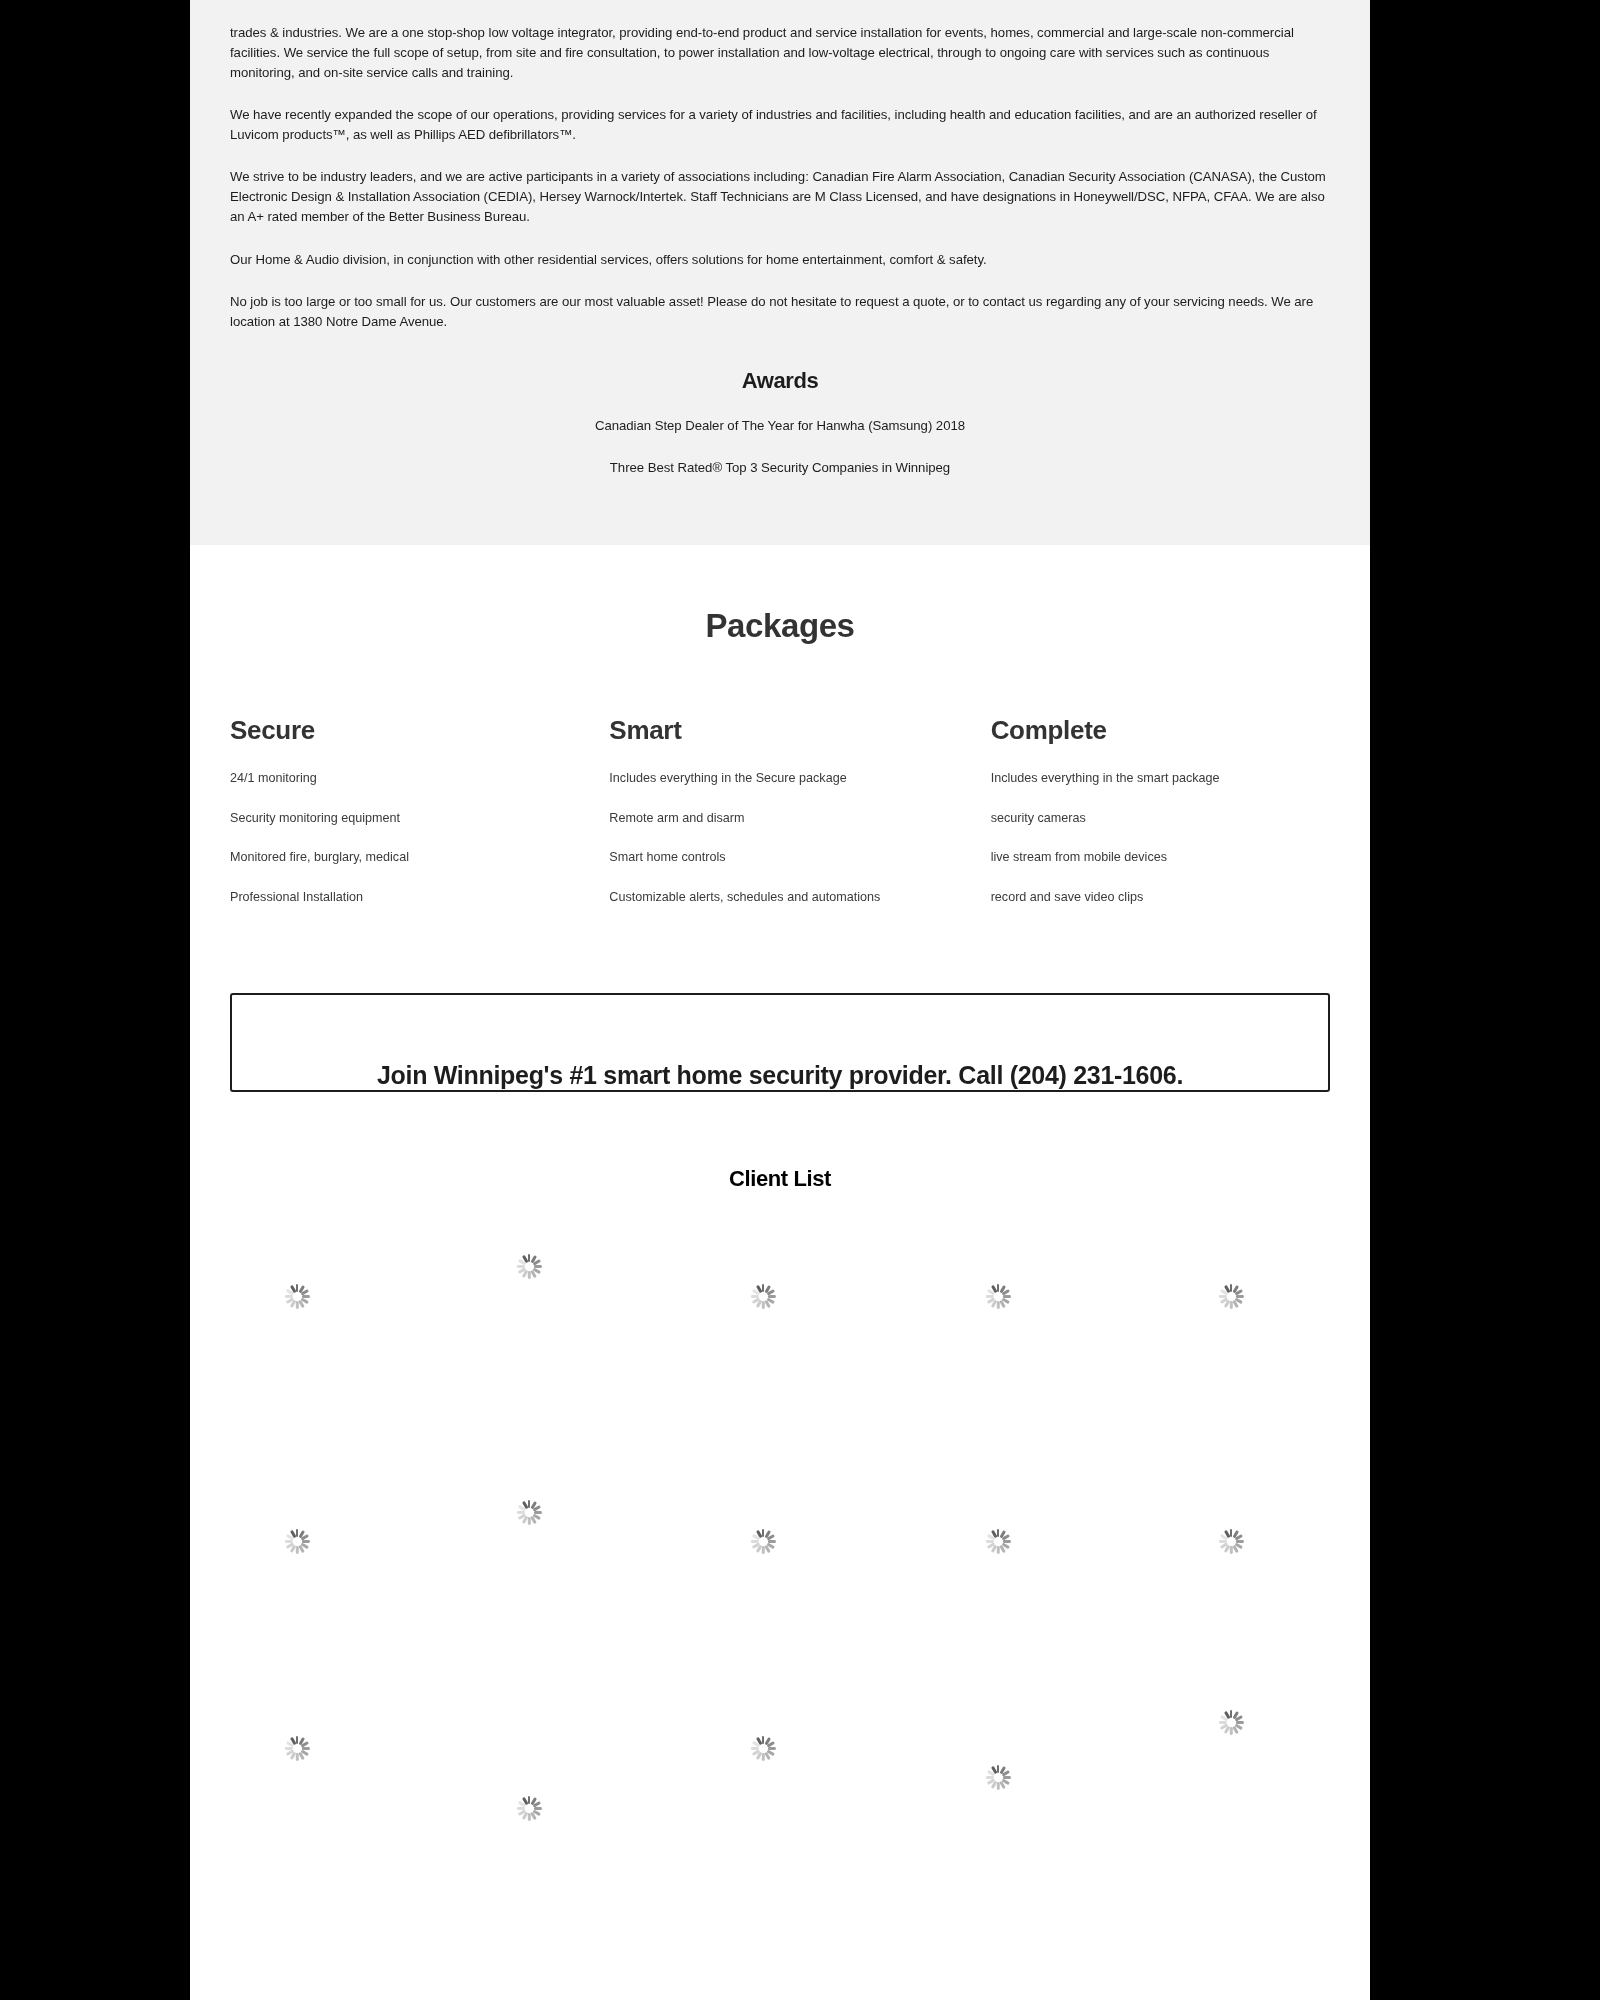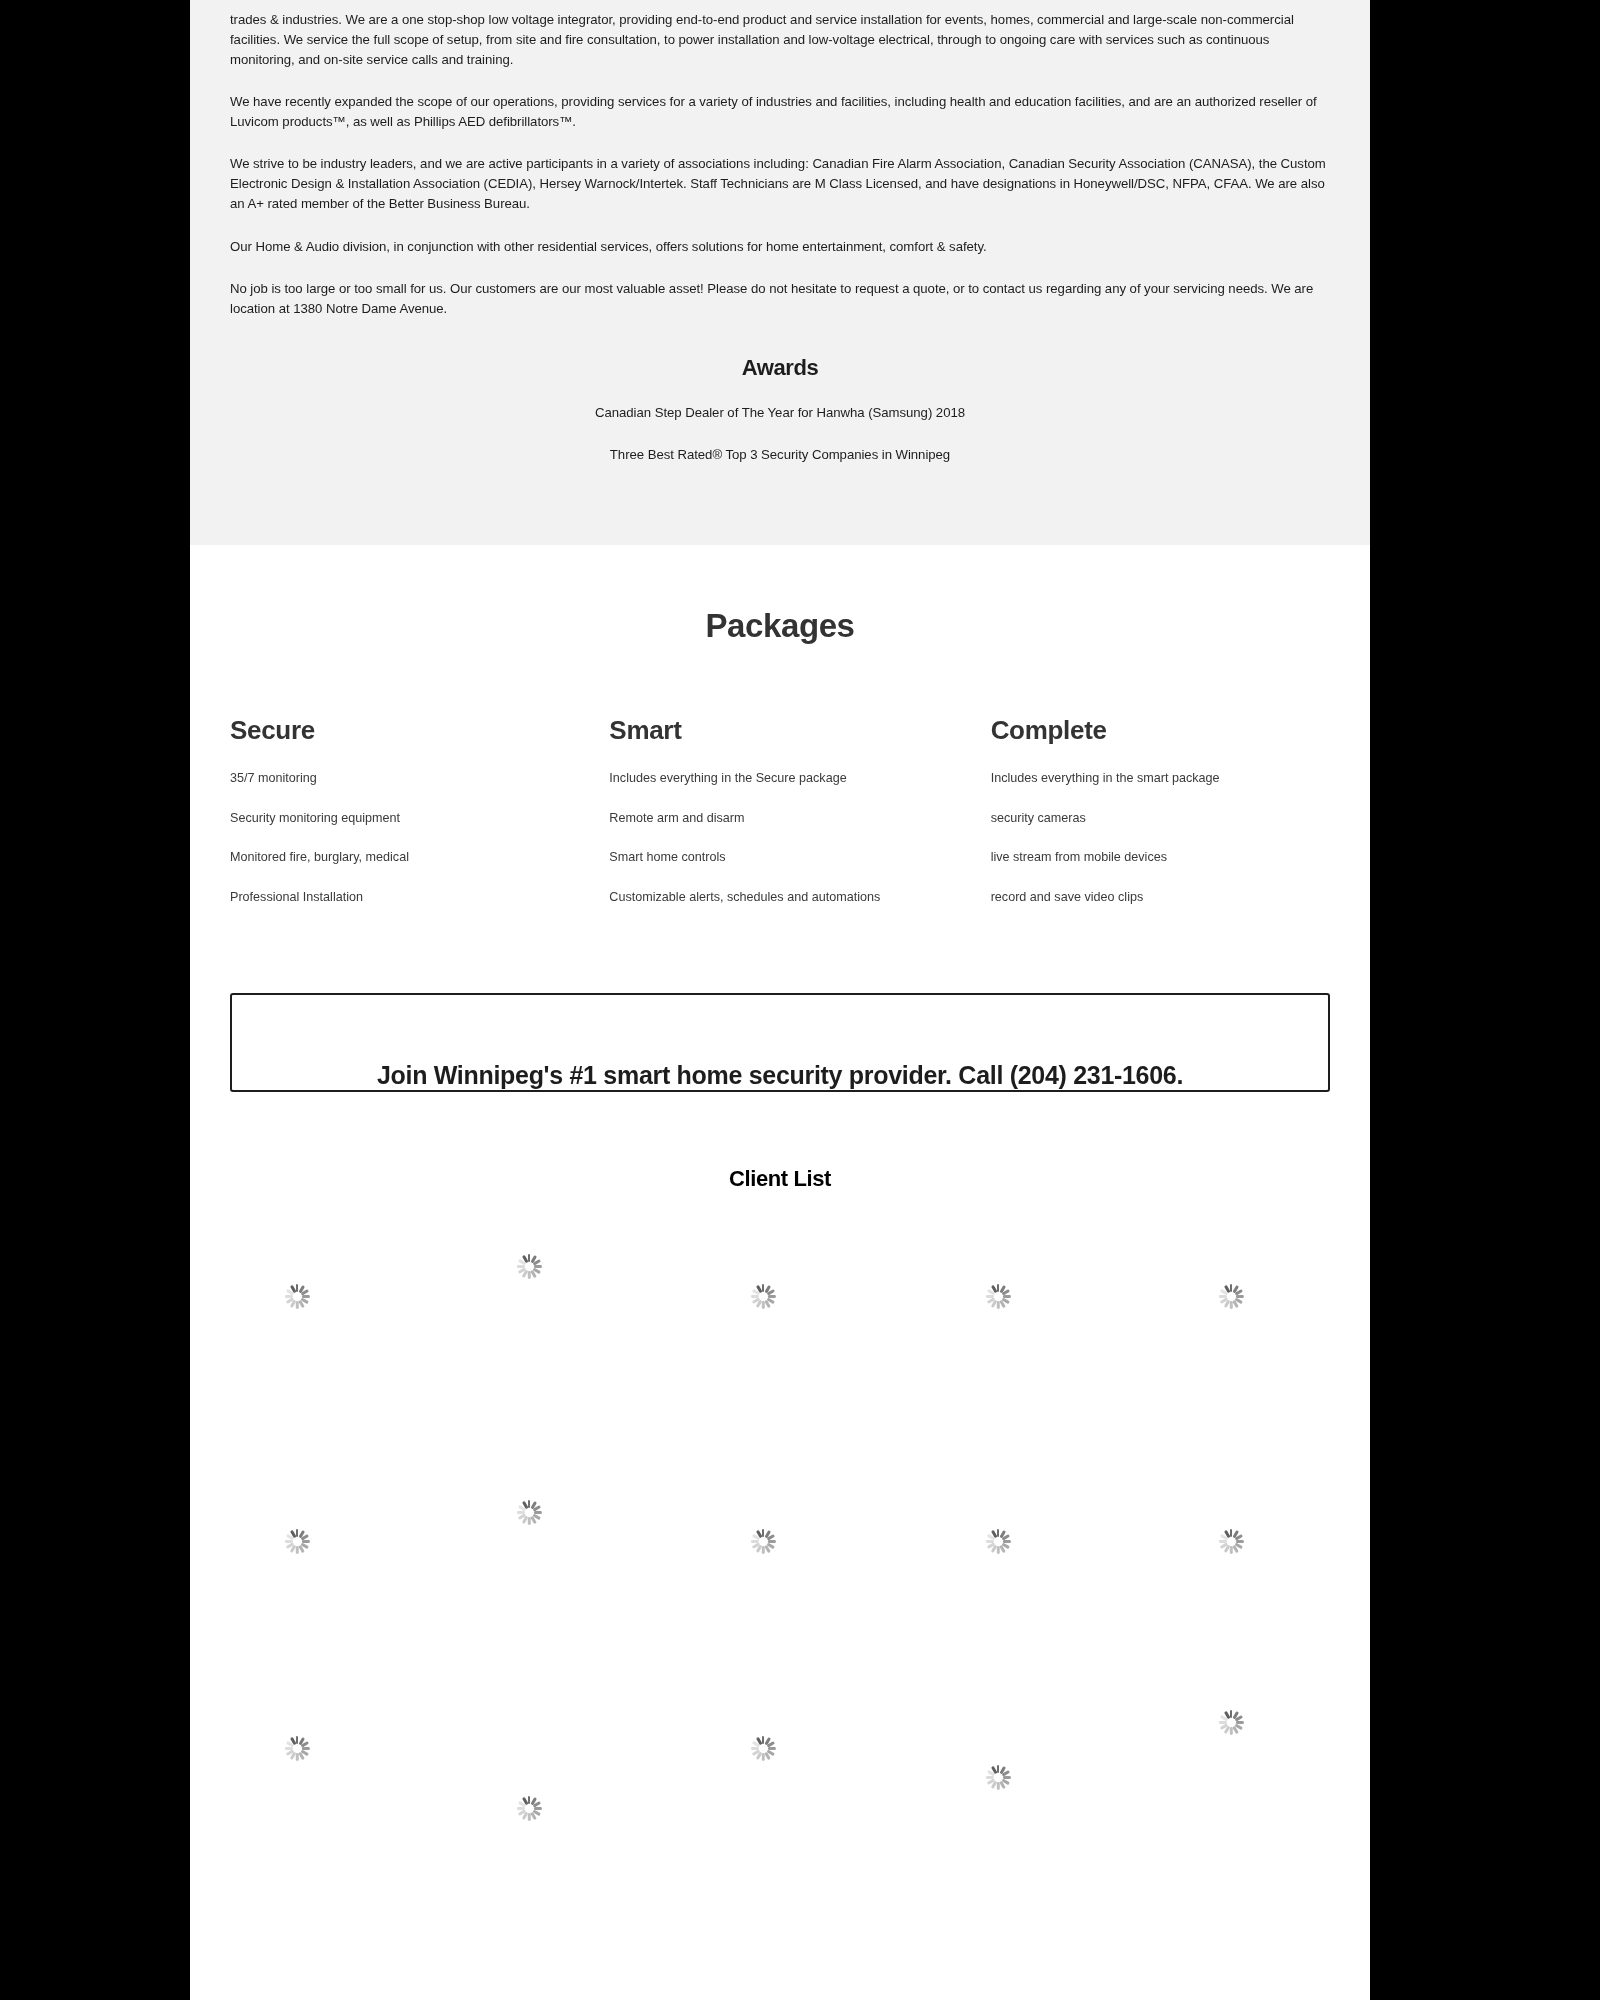--- a/index.html
+++ b/index.html
@@ -11,21 +11,21 @@
   }
   .viewport{
     position:absolute;
     left:190px; top:0;
     width:1180px; height:2000px;
     background:#ffffff;
   }
   
   .about-section{
     background:#f2f2f2;
-    padding:4px 0 0 0;
+    padding:17px 0 0 0;
     height:545px;
     box-sizing:border-box;
   }
   .about-inner{
     padding:0 40px 0 40px;
   }
   .about-inner p{
     margin:0 0 22px 0;
     font-size:13.2px;
     line-height:1.52;
@@ -172,21 +172,21 @@
     </div>
   </section>
 
   <section class="packages-section">
     <h2 class="packages-title">Packages</h2>
 
     <div class="packages-grid">
 
       <div class="pkg-col">
         <h3 class="pkg-name">Secure</h3>
-        <p class="pkg-feature">35/7 monitoring</p>
+        <p class="pkg-feature">24/1 monitoring</p>
         <p class="pkg-feature">Security monitoring equipment</p>
         <p class="pkg-feature">Monitored fire, burglary, medical</p>
         <p class="pkg-feature">Professional Installation</p>
       </div>
 
       <div class="pkg-col">
         <h3 class="pkg-name">Smart</h3>
         <p class="pkg-feature">Includes everything in the Secure package</p>
         <p class="pkg-feature">Remote arm and disarm</p>
         <p class="pkg-feature">Smart home controls</p>

